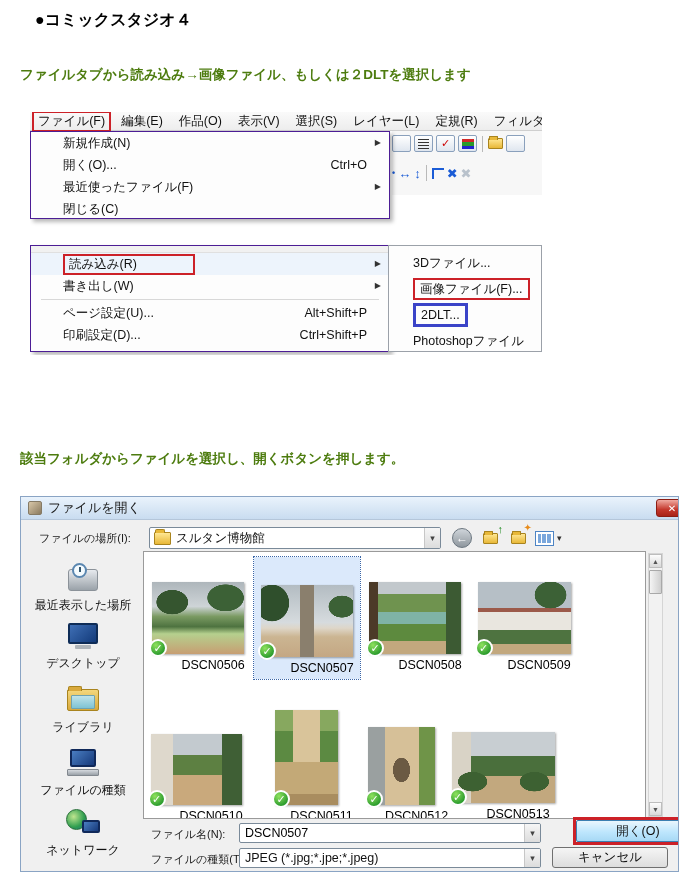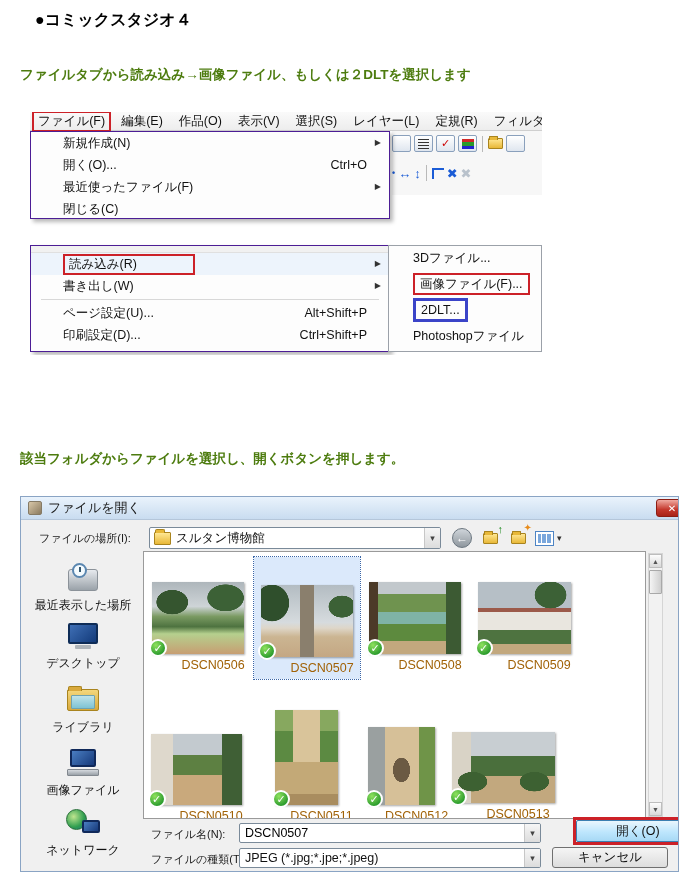--- a/index.html
+++ b/index.html
@@ -45,21 +45,21 @@
   .drow { position:relative; height:22px; line-height:22px; padding-left:32px; font-size:12.5px; white-space:nowrap; }
   .drow .shortcut { position:absolute; right:22px; top:0; }
   .drow .arrow { position:absolute; right:8px; top:0; font-size:8px; color:#333; }
   .drow.hl { background:#edf4fc; }
   .sliver { height:7px; background:#f1f1f1; border-bottom:1px solid #e0e0e0; }
   .msep { border-top:1px solid #d8d8d8; margin:2px 10px; }
   .dlabel.boxed-red { display:inline-block; line-height:17px; padding:0 4px; }
   .dlabel.wide { min-width:132px; }
 
   .submenu { position:absolute; left:358px; top:133px; width:154px; height:107px;
-    background:#fdfdfd; border:1px solid #9ba1a9; overflow:hidden; }
+    background:#fdfdfd; border:1px solid #9ba1a9; padding-top:5px; overflow:hidden; }
   .srow { height:26px; line-height:24px; padding-left:24px; font-size:12.5px; white-space:nowrap; }
   .srow .dlabel.boxed-red, .srow .dlabel.boxed-blue { display:inline-block; line-height:18px; padding:0 5px; }
 
   
   .dialog { position:absolute; left:20px; top:496px; width:659px; height:376px;
     background:#f0f0f0; border:1px solid #8aa4c4; overflow:hidden; }
   .titlebar { position:absolute; left:0; top:0; right:0; height:23px;
     background:linear-gradient(#eaf3fc,#c9dcf0); border-bottom:1px solid #b4c6da;
     display:flex; align-items:center; }
   .dlgicon { width:14px; height:14px; margin:0 6px 0 7px; border:1px solid #857a65;
@@ -109,21 +109,21 @@
   .ic-lib .b { left:7px; top:12px; width:24px; height:14px; background:linear-gradient(#bfe3ea,#7ec3d4); border:1px solid #6fa3b0; border-radius:1px; }
   .ic-comp .a { left:6px; top:3px; width:26px; height:18px; background:linear-gradient(135deg,#4a7ec2,#16397a); border:2px solid #10295a; border-radius:2px; }
   .ic-comp .b { left:3px; top:23px; width:32px; height:7px; background:linear-gradient(#d5d9de,#9aa1a8); border:1px solid #82888f; border-radius:1px; }
   .ic-net .a { left:2px; top:3px; width:21px; height:21px; border-radius:50%; background:radial-gradient(circle at 35% 35%,#bfe58f,#2f9e4f 60%,#1d6b8f); border:1px solid #256d35; }
   .ic-net .b { left:18px; top:14px; width:18px; height:13px; background:linear-gradient(135deg,#4a7ec2,#16397a); border:2px solid #10295a; border-radius:2px; }
 
   .filelist { position:absolute; left:122px; top:54px; width:503px; height:268px;
     background:#fff; border:1px solid #9a9a9a; overflow:hidden; }
   .tile { position:absolute; display:flex; flex-direction:column; align-items:center; }
   .tile.sel { background:#dbe9fb; outline:1px dotted #3a66a8; }
-  .tlabel { font-size:12.5px; margin-top:4px; color:#a16207; white-space:nowrap;margin-left:30px; }
+  .tlabel { font-size:12.5px; margin-top:4px; color:#000000; white-space:nowrap;margin-left:30px; }
   .thumb { position:relative; box-shadow:1px 1px 2px rgba(0,0,0,.35); flex:none; }
   .badge { position:absolute; left:-3px; bottom:-3px; width:18px; height:18px; border-radius:50%;
     background:radial-gradient(circle at 35% 30%,#8fe25e,#2f9e2f 70%); border:2px solid #fff;
     color:#fff; font-size:11px; font-weight:bold; display:flex; align-items:center; justify-content:center; }
 
   .t1 { left:2px; top:30px; width:104px; }   .t1 .thumb { width:92px; height:72px; }
   .t2 { left:110px; top:5px; width:106px; padding-top:28px; height:122px; }
   .t2 .thumb { width:92px; height:72px; }
   .t3 { left:218px; top:30px; width:106px; } .t3 .thumb { width:92px; height:72px; }
   .t4 { left:325px; top:30px; width:110px; } .t4 .thumb { width:93px; height:72px; }
@@ -340,21 +340,21 @@
           <i class="a"></i>
           <i class="b"></i>
         </span>
       <span class="plabel">ライブラリ</span>
     </div>
     <div class="place pl-comp">
       <span class="picon ic-comp">
           <i class="a"></i>
           <i class="b"></i>
         </span>
-      <span class="plabel">画像ファイル</span>
+      <span class="plabel">ファイルの種類</span>
     </div>
     <div class="place pl-net">
       <span class="picon ic-net">
           <i class="a"></i>
           <i class="b"></i>
         </span>
       <span class="plabel">ネットワーク</span>
     </div>
   </div>
 

